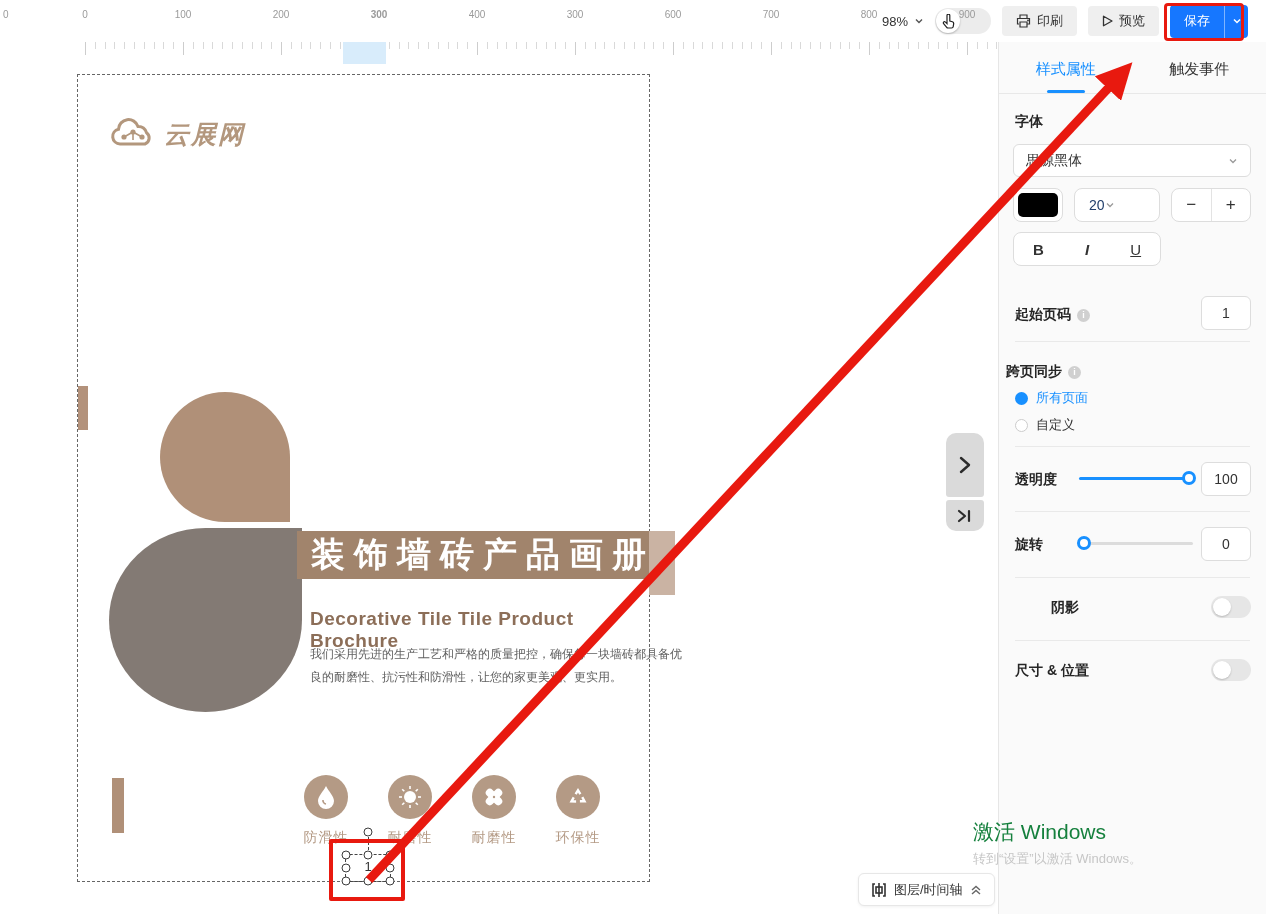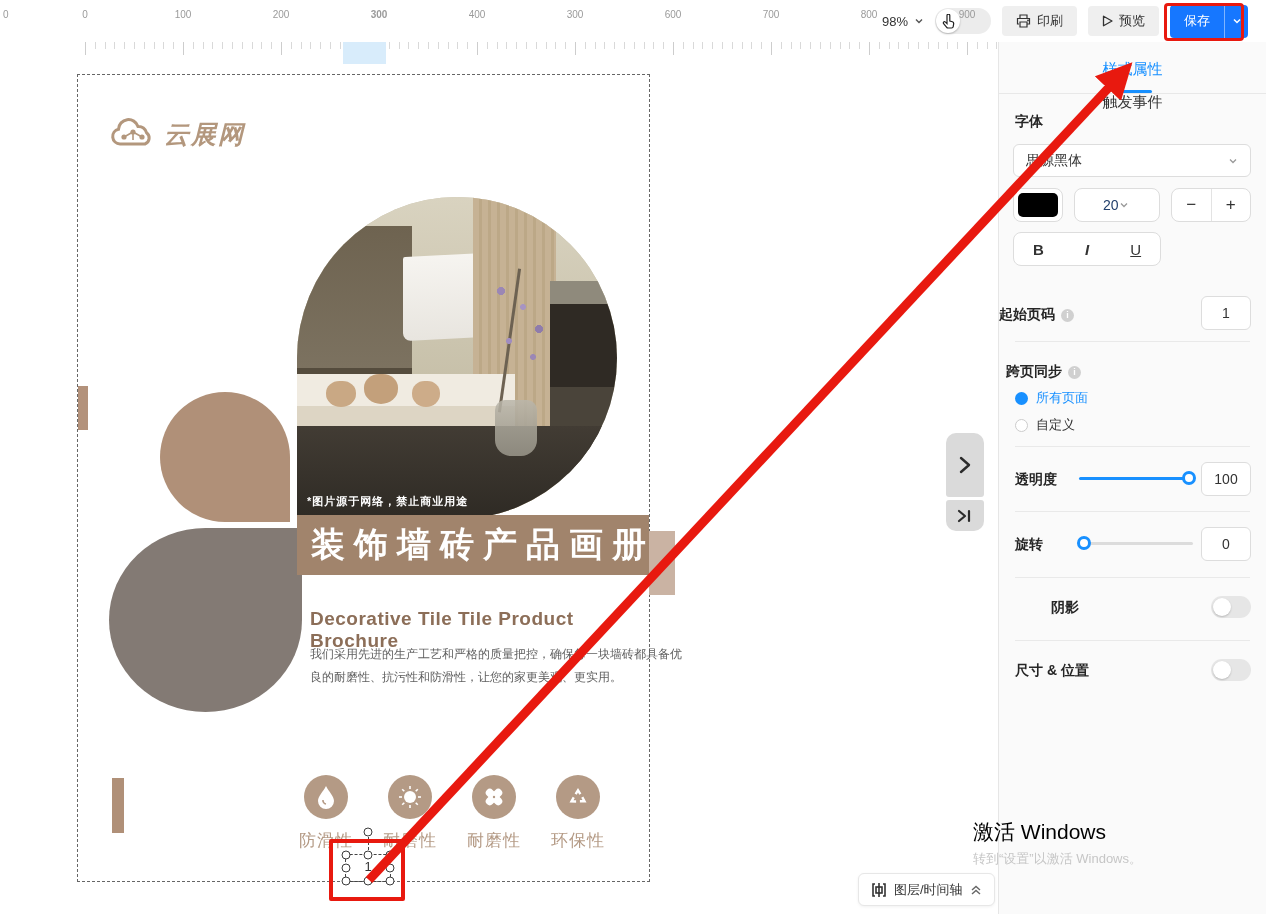--- a/index.html
+++ b/index.html
@@ -54,81 +54,81 @@
   .ph-bloom  { left:60%; top:26%; width:60px; height:90px;
     background:radial-gradient(circle 4px at 12px 10px,#9b87b5 95%,transparent), radial-gradient(circle 3px at 34px 26px,#a794c2 95%,transparent),
     radial-gradient(circle 4px at 50px 48px,#8f7cab 95%,transparent), radial-gradient(circle 3px at 20px 60px,#a08cc0 95%,transparent),
     radial-gradient(circle 3px at 44px 76px,#9b87b5 95%,transparent); }
   .photo-caption { position:absolute; left:10px; bottom:10px; font-size:11px; font-weight:bold; color:#fff; letter-spacing:1px; }
 
   .edge-tan  { position:absolute; left:0; top:311px; width:10px; height:44px; background:#b3927b; }
   .blob-tan  { position:absolute; left:82px; top:317px; width:130px; height:130px; background:#b09078; border-radius:50% 50% 0 50%; }
   .blob-gray { position:absolute; left:31px; top:453px; width:193px; height:184px; background:#837a74; border-radius:50% 0 50% 50%; }
 
-  .title-banner { position:absolute; left:219px; top:440px; width:352px; height:60px; background:#a1846c; display:flex; align-items:center; }
+  .title-banner { position:absolute; left:219px; top:456px; width:352px; height:48px; background:#a1846c; display:flex; align-items:center; }
   .title-banner span { color:#fff; font-size:34px; font-weight:bold; letter-spacing:9px; padding-left:14px; white-space:nowrap; }
   .title-banner-ext { position:absolute; left:571px; top:456px; width:26px; height:64px; background:#cab3a3; }
   .subtitle { position:absolute; left:232px; top:533px; font-size:19px; font-weight:bold; color:#8c6e58; letter-spacing:.5px; }
   .descr { position:absolute; left:232px; top:568px; width:372px; font-size:12px; line-height:1.9; color:#5f5f5f; }
 
   .v-bar { position:absolute; left:34px; top:703px; width:12px; height:55px; background:#b09078; }
 
   .features { position:absolute; left:225px; top:700px; display:flex; gap:38px; }
   .feature { display:flex; flex-direction:column; align-items:center; width:46px; }
   .f-circle { width:44px; height:44px; border-radius:50%; background:#b49a85; display:flex; align-items:center; justify-content:center; color:#fff; }
-  .f-label { margin-top:10px; font-size:17px; color:#b49a85; letter-spacing:1px; white-space:nowrap; }
+  .f-label { margin-top:10px; font-size:14px; color:#b49a85; letter-spacing:1px; white-space:nowrap; }
 
   
   .sel-box { position:absolute; left:268px; top:780px; width:44px; height:26px; outline:1px dashed #444; }
   .pagenum { position:absolute; left:268px; top:784px; width:44px; text-align:center; font-size:13px; color:#333; }
   .handle { position:absolute; width:9px; height:9px; border-radius:50%; background:#fff; border:1.5px solid #3c3c3c; transform:translate(-50%,-50%); }
   .rot-line { position:absolute; left:289.5px; top:762px; width:0; height:18px; border-left:1px dashed #444; }
 
   .nav-btns { position:absolute; left:946px; top:369px; width:38px; }
   .nav-next { width:38px; height:64px; background:#dadada; border:none; border-radius:10px 10px 3px 3px; cursor:pointer; display:flex; align-items:center; justify-content:center; }
   .nav-last { width:38px; height:31px; margin-top:3px; background:#dadada; border:none; border-radius:3px 3px 10px 10px; cursor:pointer; display:flex; align-items:center; justify-content:center; }
 
   .layers-btn { position:absolute; left:858px; top:809px; height:33px; padding:0 12px; background:#fff; border:1px solid #e7e7e7; border-radius:6px; box-shadow:0 1px 3px rgba(0,0,0,.06); display:flex; align-items:center; gap:7px; font-size:13px; color:#333; cursor:pointer; }
 
   
   .sidebar { position:absolute; left:998px; top:42px; width:268px; height:872px; background:#fafafa; border-left:1px solid #e6e6e6; }
-  .tabs { position:absolute; left:0; top:18px; width:100%; display:flex;flex-direction:column; }
+  .tabs { position:absolute; left:0; top:18px; width:100%; display:flex; }
   .tab { flex:1; text-align:center; font-size:15px; color:#333; cursor:pointer; padding-bottom:14px; position:relative; }
   .tab.active { color:#1890ff; }
   .tab.active::after { content:""; position:absolute; left:50%; bottom:0; transform:translateX(-50%); width:38px; height:3px; background:#1890ff; border-radius:2px; }
   .tabs-divider { position:absolute; left:0; top:51px; width:100%; border-top:1px solid #e8e8e8; }
   .sb-label { position:absolute; font-size:14px; font-weight:bold; color:#262626; }
   .sb-divider { position:absolute; left:16px; right:16px; border-top:1px solid #e9e9e9; }
   .select { position:absolute; left:14px; top:102px; width:238px; height:33px; background:#fff; border:1px solid #ddd; border-radius:6px; display:flex; align-items:center; padding:0 12px; font-size:14px; color:#333; cursor:pointer; }
   .select .grow { flex:1; }
   .ctl-box { background:#fff; border:1px solid #ddd; border-radius:8px; display:flex; align-items:center; }
   .color-btn { position:absolute; left:14px; top:146px; width:50px; height:34px; justify-content:center; cursor:pointer; }
   .color-swatch { width:40px; height:24px; background:#000; border-radius:5px; }
-  .size-select { position:absolute; left:75px; top:146px; width:86px; height:34px; padding:0 28px; font-size:14px; color:#23406c; cursor:pointer; }
+  .size-select { position:absolute; left:75px; top:146px; width:86px; height:34px; padding:0 14px; font-size:14px; color:#23406c; cursor:pointer; }
   .step-group { position:absolute; left:172px; top:146px; width:80px; height:34px; }
   .step-group button { flex:1; height:100%; background:none; border:none; font-size:17px; color:#333; cursor:pointer; }
   .step-group .sep { width:1px; height:100%; background:#e3e3e3; }
   .biu-group { position:absolute; left:14px; top:190px; width:148px; height:34px; }
   .biu-group button { flex:1; height:100%; background:none; border:none; font-size:15px; color:#333; cursor:pointer; font-family:inherit; }
   .btn-i { font-family:"Liberation Serif",serif; font-style:italic; font-weight:bold; }
   .btn-u { text-decoration:underline; }
   .info-i { display:inline-block; width:13px; height:13px; border-radius:50%; background:#d0d0d0; color:#fff; font-size:9px; font-weight:bold; text-align:center; line-height:13px; margin-left:6px; vertical-align:1px; font-style:normal; }
   .num-input { position:absolute; left:202px; width:50px; height:34px; background:#fff; border:1px solid #ddd; border-radius:6px; text-align:center; font-size:14px; color:#333; font-family:inherit; }
   .radio-row { position:absolute; left:16px; display:flex; align-items:center; gap:8px; font-size:13px; cursor:pointer; }
   .radio-dot-on { width:13px; height:13px; border-radius:50%; background:#1890ff; }
   .radio-dot-off { width:13px; height:13px; border-radius:50%; background:#fff; border:1px solid #ccc; }
   .slider { position:absolute; height:14px; }
   .slider .track { position:absolute; top:6px; left:0; right:0; height:3px; border-radius:2px; }
   .slider .knob { position:absolute; top:0; width:14px; height:14px; border-radius:50%; background:#fff; border:3px solid #1890ff; transform:translateX(-50%); cursor:pointer; }
   .toggle { position:absolute; left:212px; width:40px; height:22px; border-radius:11px; background:#e6e6e6; cursor:pointer; }
   .toggle::after { content:""; position:absolute; left:2px; top:2px; width:18px; height:18px; border-radius:50%; background:#fff; box-shadow:0 1px 2px rgba(0,0,0,.2); }
 
   
   .watermark { position:absolute; left:973px; top:818px; pointer-events:none; }
-  .wm1 { font-size:21px; color:#000000; }
+  .wm1 { font-size:21px; color:#15803d; }
   .wm2 { font-size:13px; color:#c6c6c6; margin-top:4px; }
 
   
   .anno { position:absolute; border:3px solid #e8190f; border-radius:4px; pointer-events:none; z-index:60; }
   .anno-rect-save { left:1164px; top:3px; width:80px; height:38px; }
   .anno-rect-el { left:329px; top:839px; width:76px; height:62px; border-width:4px; border-radius:2px; }
   .anno-arrow { position:absolute; left:0; top:0; width:1266px; height:914px; pointer-events:none; z-index:55; }
 
   svg { display:block; }
 </style>
@@ -201,36 +201,20 @@
           <circle cx="32" cy="20" r="2.6" fill="#b3977d"></circle>
         <path d="M14 20 L23 15 L32 20 M23 15 V23" stroke="#b3977d" stroke-width="1.6" fill="none"></path>
       </svg>
       <span class="brand-text">云展网</span>
     </div>
 
     <div class="edge-tan"></div>
     <div class="blob-tan"></div>
     <div class="blob-gray"></div>
 
-    <div class="photo">
-      <div class="ph-wall"></div>
-      <div class="ph-cabL"></div>
-      <div class="ph-hood"></div>
-      <div class="ph-woodR"></div>
-      <div class="ph-oven"></div>
-      <div class="ph-island"></div>
-      <div class="ph-base"></div>
-      <div class="ph-pear1"></div>
-      <div class="ph-pear2"></div>
-      <div class="ph-pear3"></div>
-      <div class="ph-branch"></div>
-      <div class="ph-bloom"></div>
-      <div class="ph-vase"></div>
-      <div class="photo-caption">*图片源于网络，禁止商业用途</div>
-    </div>
 
     <div class="title-banner">
       <span>装饰墙砖产品画册</span>
     </div>
     <div class="title-banner-ext"></div>
 
     <div class="subtitle">Decorative Tile Tile Product Brochure</div>
     <div class="descr">我们采用先进的生产工艺和严格的质量把控，确保每一块墙砖都具备优良的耐磨性、抗污性和防滑性，让您的家更美观、更实用。</div>
 
     <div class="v-bar"></div>
@@ -363,21 +347,21 @@
     <div class="sep"></div>
     <button>+</button>
   </div>
 
   <div class="ctl-box biu-group">
     <button style="font-weight:bold;">B</button>
     <button class="btn-i">I</button>
     <button class="btn-u">U</button>
   </div>
 
-  <div class="sb-label" style="left:0;top:264px;">
+  <div class="sb-label" style="left:16px;top:264px;">
     <span>起始页码</span><span class="info-i">i</span>
   </div>
   <input class="num-input" style="top: 254px;" value="1">
 
   <div class="sb-divider" style="top:299px;"></div>
 
   <div class="sb-label" style="left:7px;top:321px;">
     <span>跨页同步</span><span class="info-i">i</span>
   </div>
   <div class="radio-row" style="top:347px;color:#1890ff;">

